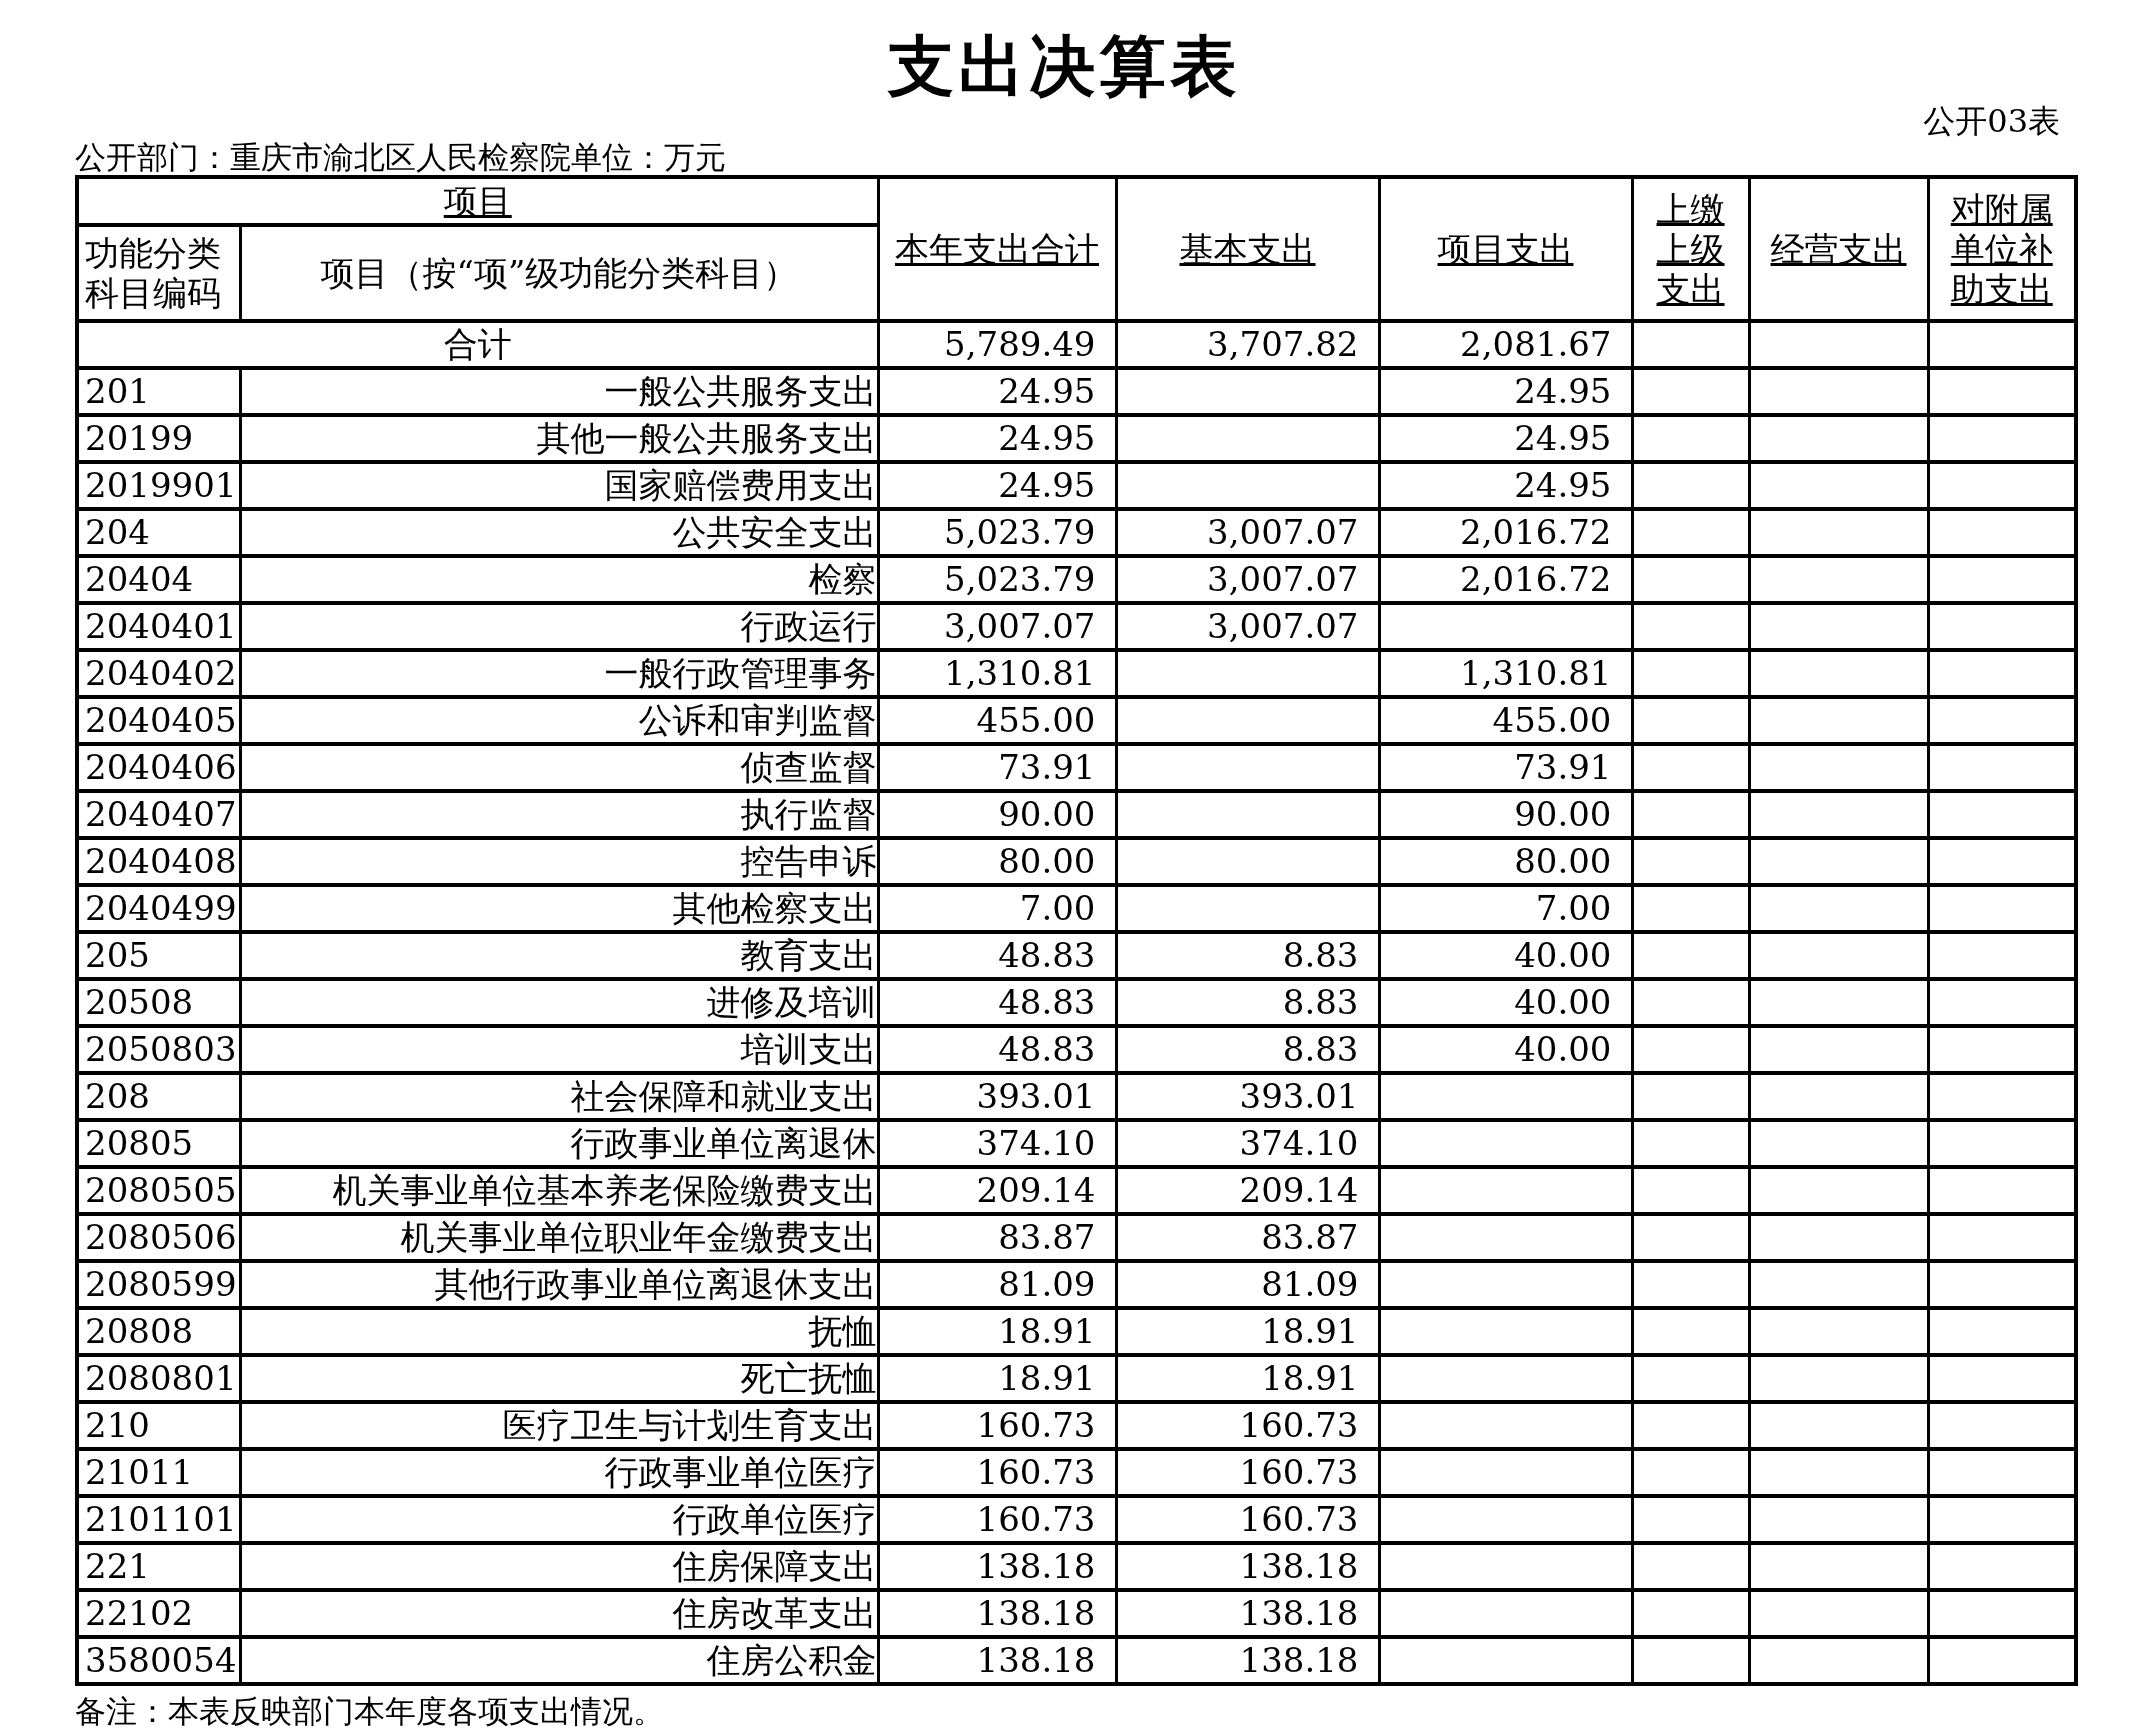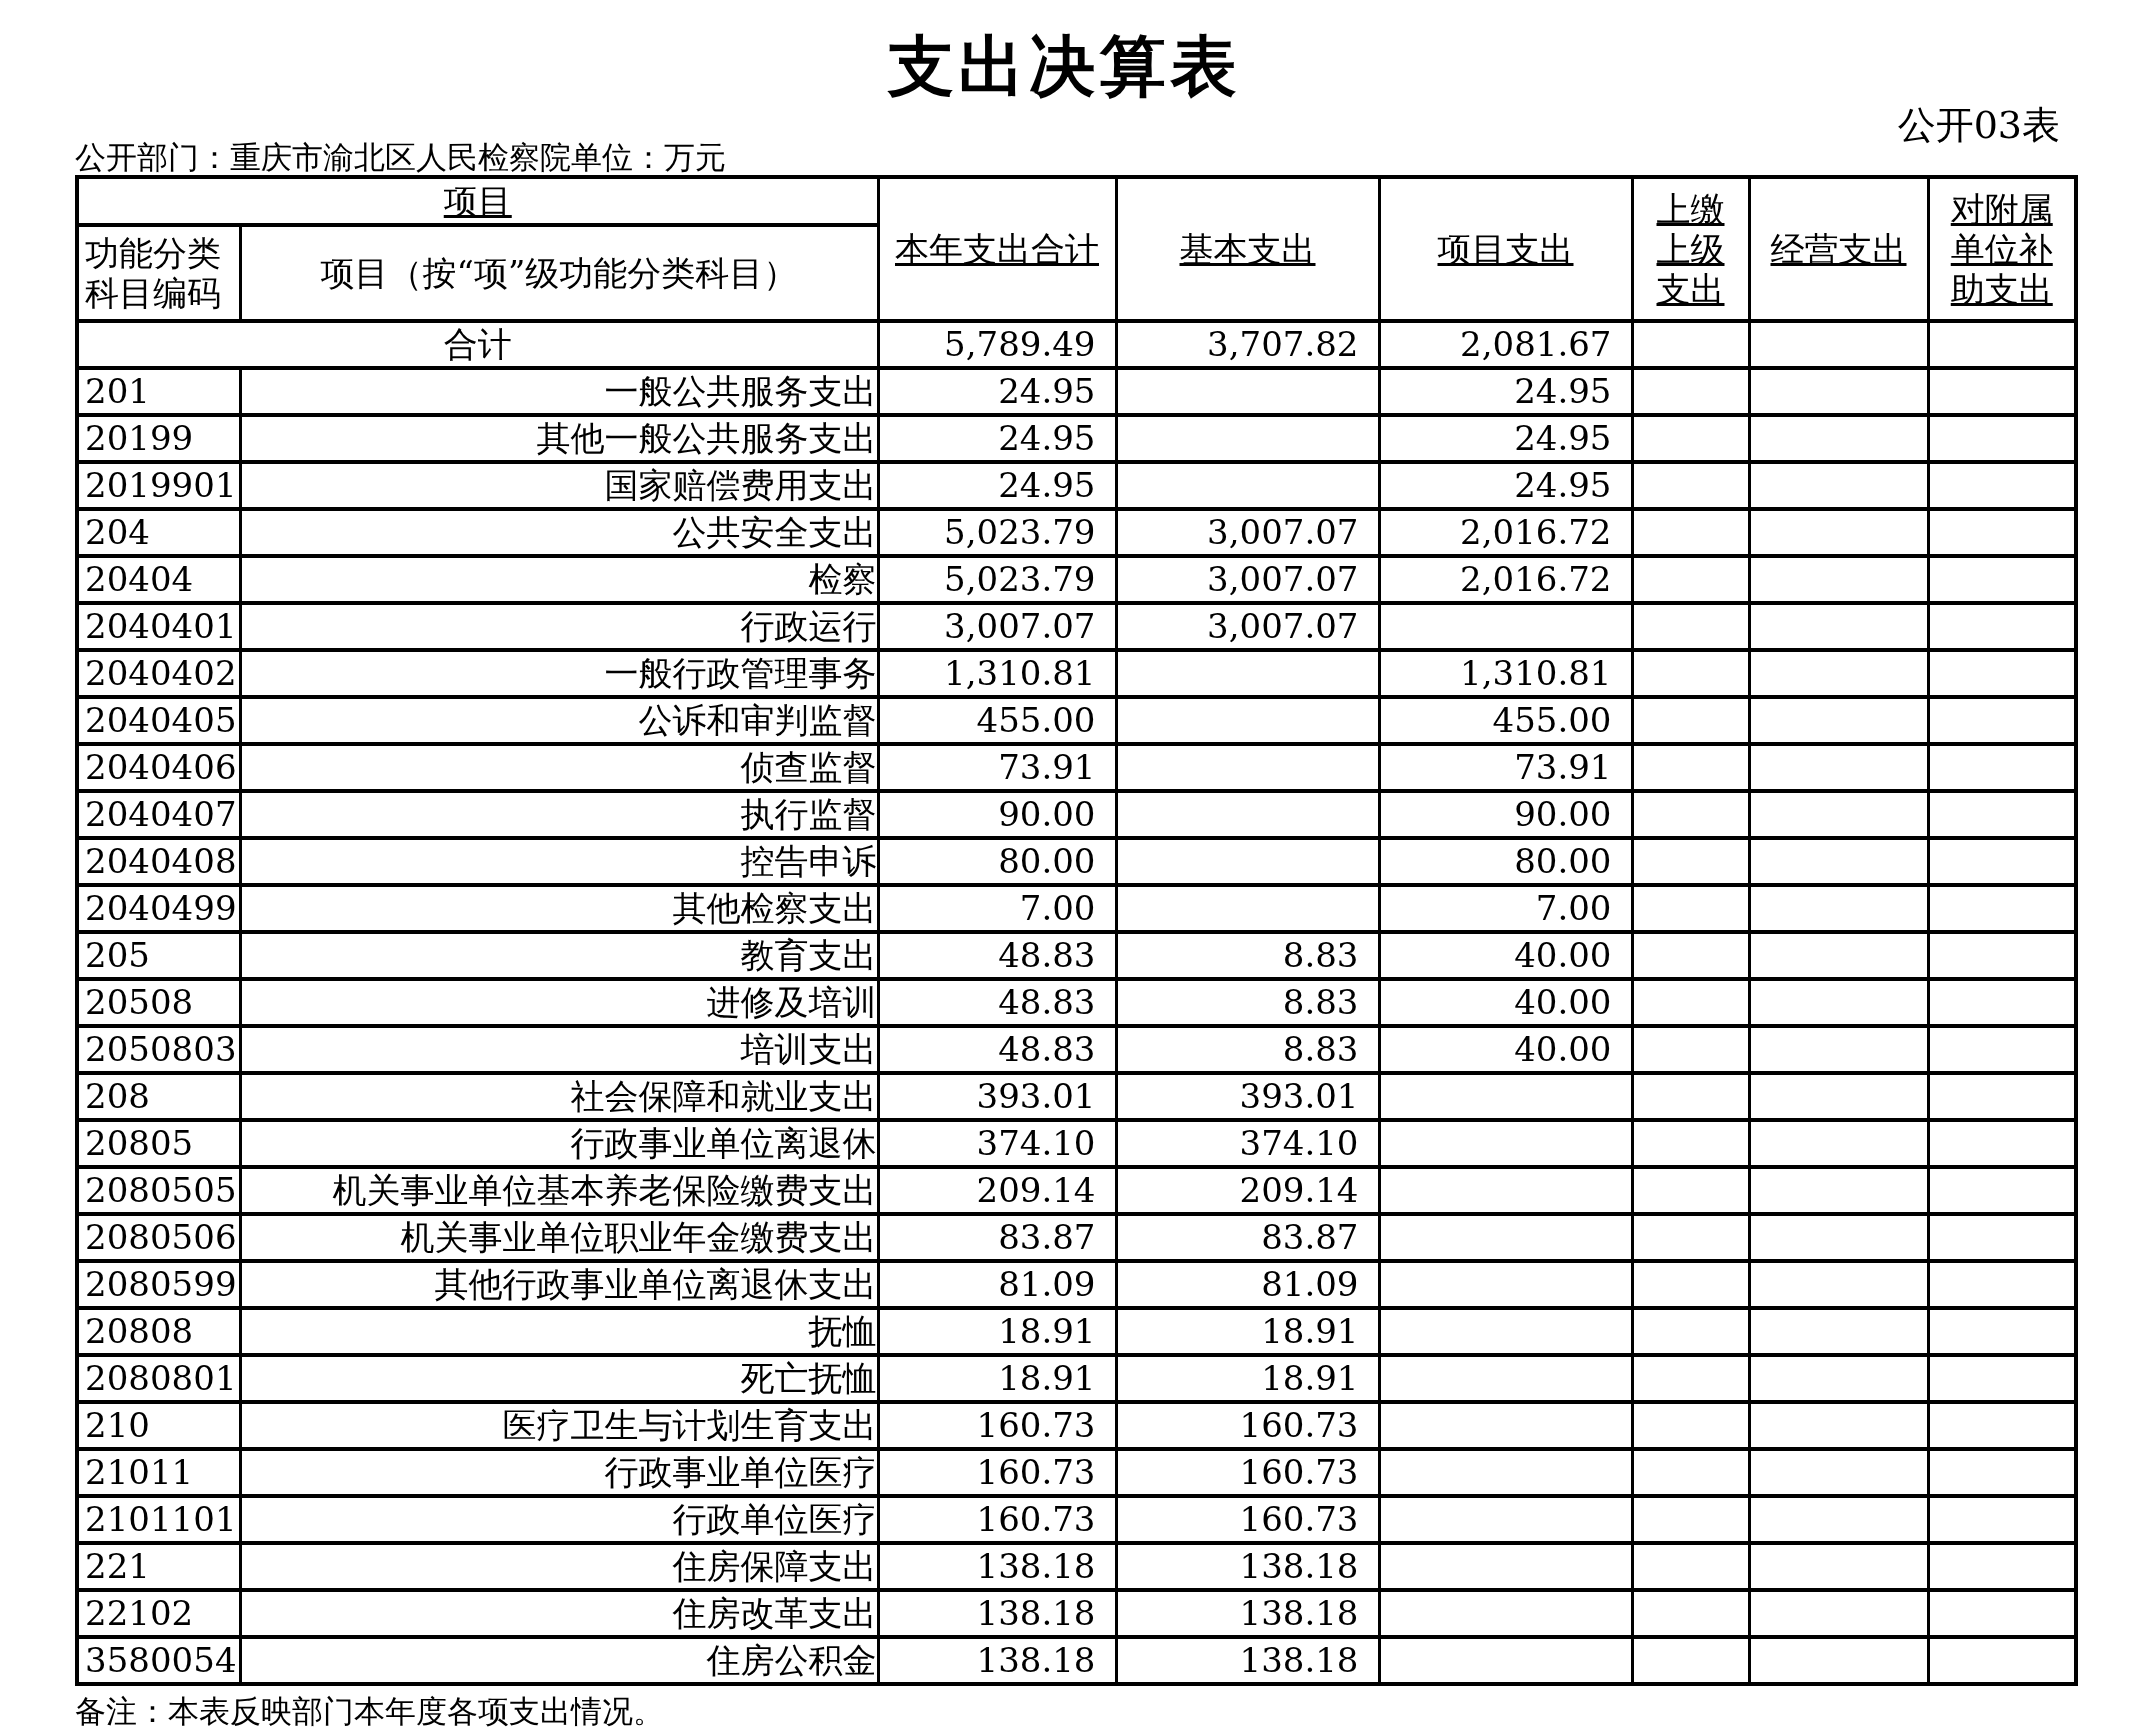--- a/index.html
+++ b/index.html
@@ -10,21 +10,21 @@
     color:#000;
     font-family:"DejaVu Serif","Liberation Serif",serif;
   }
   .page-title {
     position:absolute; top:21.5px; left:0; width:2129px;
     text-align:center;
     font-size:66px; font-weight:700; letter-spacing:4.6px;
   }
   .table-code {
     position:absolute; top:100px; left:75px; width:1985px;
-    text-align:right; font-size:38px;
+    text-align:right; font-size:32px;
   }
   .meta-row {
     position:absolute; top:137px; left:75px; width:1999px;
     display:flex; 
     font-size:31px;
   }
   table.report {
     position:absolute; top:175px; left:75px; width:1999px;
     border-collapse:collapse; table-layout:fixed;
     border:4.6px solid #000;

